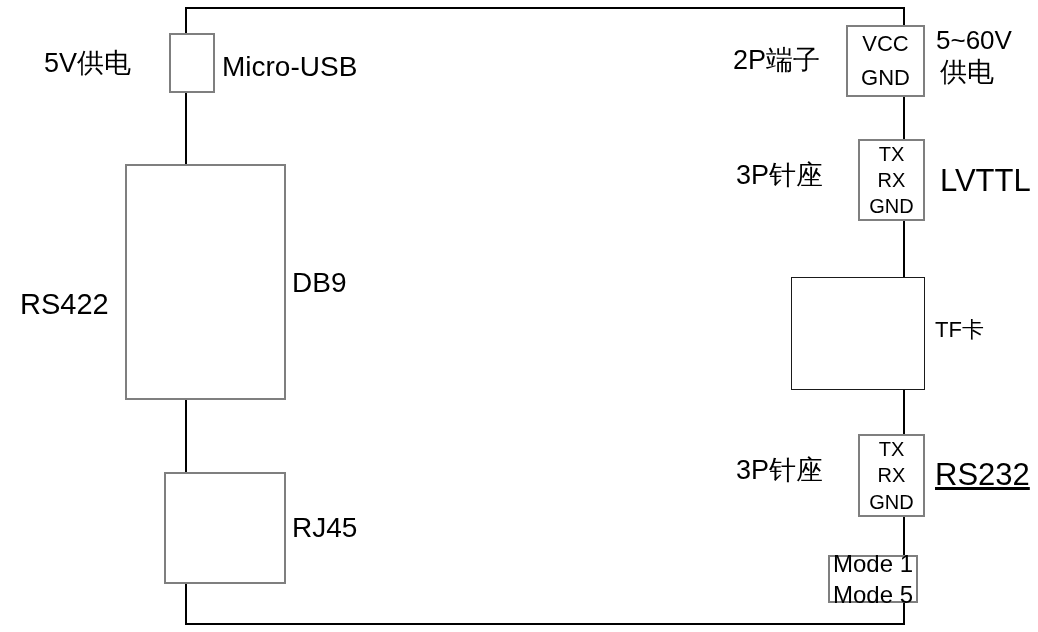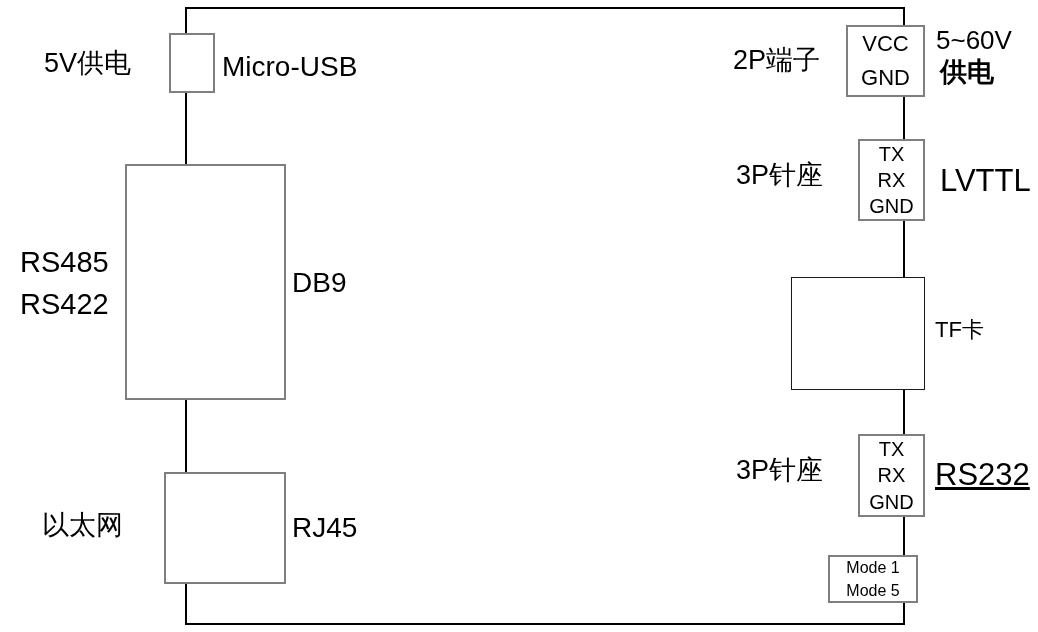--- a/index.html
+++ b/index.html
@@ -11,21 +11,21 @@
   .box{position:absolute;background:#ffffff;border:2px solid #7f7f7f;box-sizing:border-box;}
   .box.thin{border:1.5px solid #1a1a1a;}
   .lbl{position:absolute;white-space:nowrap;line-height:1.12;color:#000;}
   .zh{font-size:27px;}
   .lat{font-size:31px;}
   .pins{
     display:flex;flex-direction:column;justify-content:space-around;align-items:center;
     width:100%;height:100%;font-size:20px;line-height:1;
   }
   .pins.two{font-size:22px;}
-  .pins.modes{font-size:16px;justify-content:center;gap:7px;}
+  .pins.modes{font-size:24px;justify-content:center;gap:7px;}
   .pins span{display:block;}
 </style>
 </head>
 <body>
 
 <div class="canvas">
 
   <div class="wire" style="left:185px;top:7px;width:720px;height:2px;"></div>
   <div class="wire" style="left:185px;top:623px;width:720px;height:2px;"></div>
 
@@ -73,30 +73,28 @@
   <div class="box" style="left:828px;top:555px;width:90px;height:48px;">
     <div class="pins modes">
       <span>Mode 1</span>
       <span>Mode 5</span>
     </div>
   </div>
 
   <div class="lbl zh" style="left:44px;top:48px;">5V供电</div>
   <div class="lbl lat" style="left:222px;top:51px;font-size:28px;">Micro-USB</div>
 
-  <div class="lbl lat" style="left:20px;top:246px;font-size:29px;">RS485</div>
   <div class="lbl lat" style="left:20px;top:288px;font-size:29px;">RS422</div>
   <div class="lbl lat" style="left:292px;top:267px;font-size:28px;">DB9</div>
 
-  <div class="lbl zh" style="left:42px;top:510px;">以太网</div>
   <div class="lbl lat" style="left:292px;top:512px;font-size:28px;">RJ45</div>
 
   <div class="lbl zh" style="left:733px;top:45px;">2P端子</div>
   <div class="lbl lat" style="left:936px;top:26px;font-size:26px;">5~60V</div>
-  <div class="lbl zh" style="left:940px;top:57px;font-weight:bold;">供电</div>
+  <div class="lbl zh" style="left:940px;top:57px;">供电</div>
 
   <div class="lbl zh" style="left:736px;top:160px;">3P针座</div>
   <div class="lbl lat" style="left:940px;top:164px;">LVTTL</div>
 
   <div class="lbl zh" style="left:935px;top:318px;font-size:22px;">TF卡</div>
 
   <div class="lbl zh" style="left:736px;top:455px;">3P针座</div>
   <div class="lbl lat" style="left:935px;top:458px;text-decoration:underline;">RS232</div>
 
 

